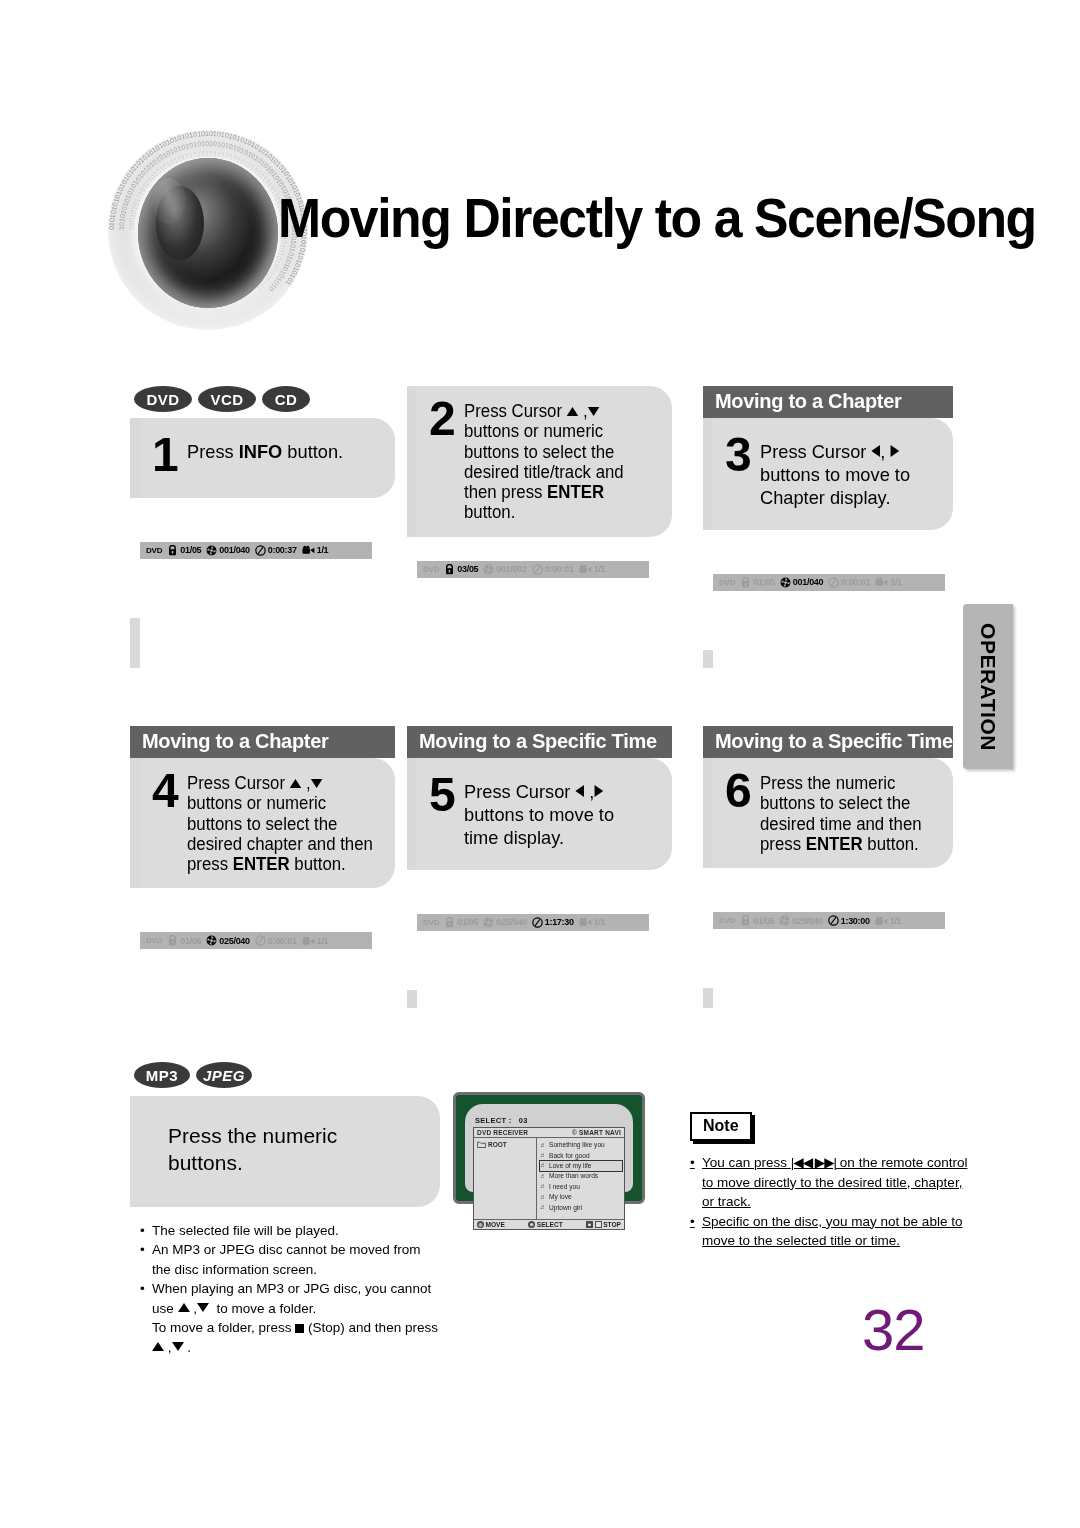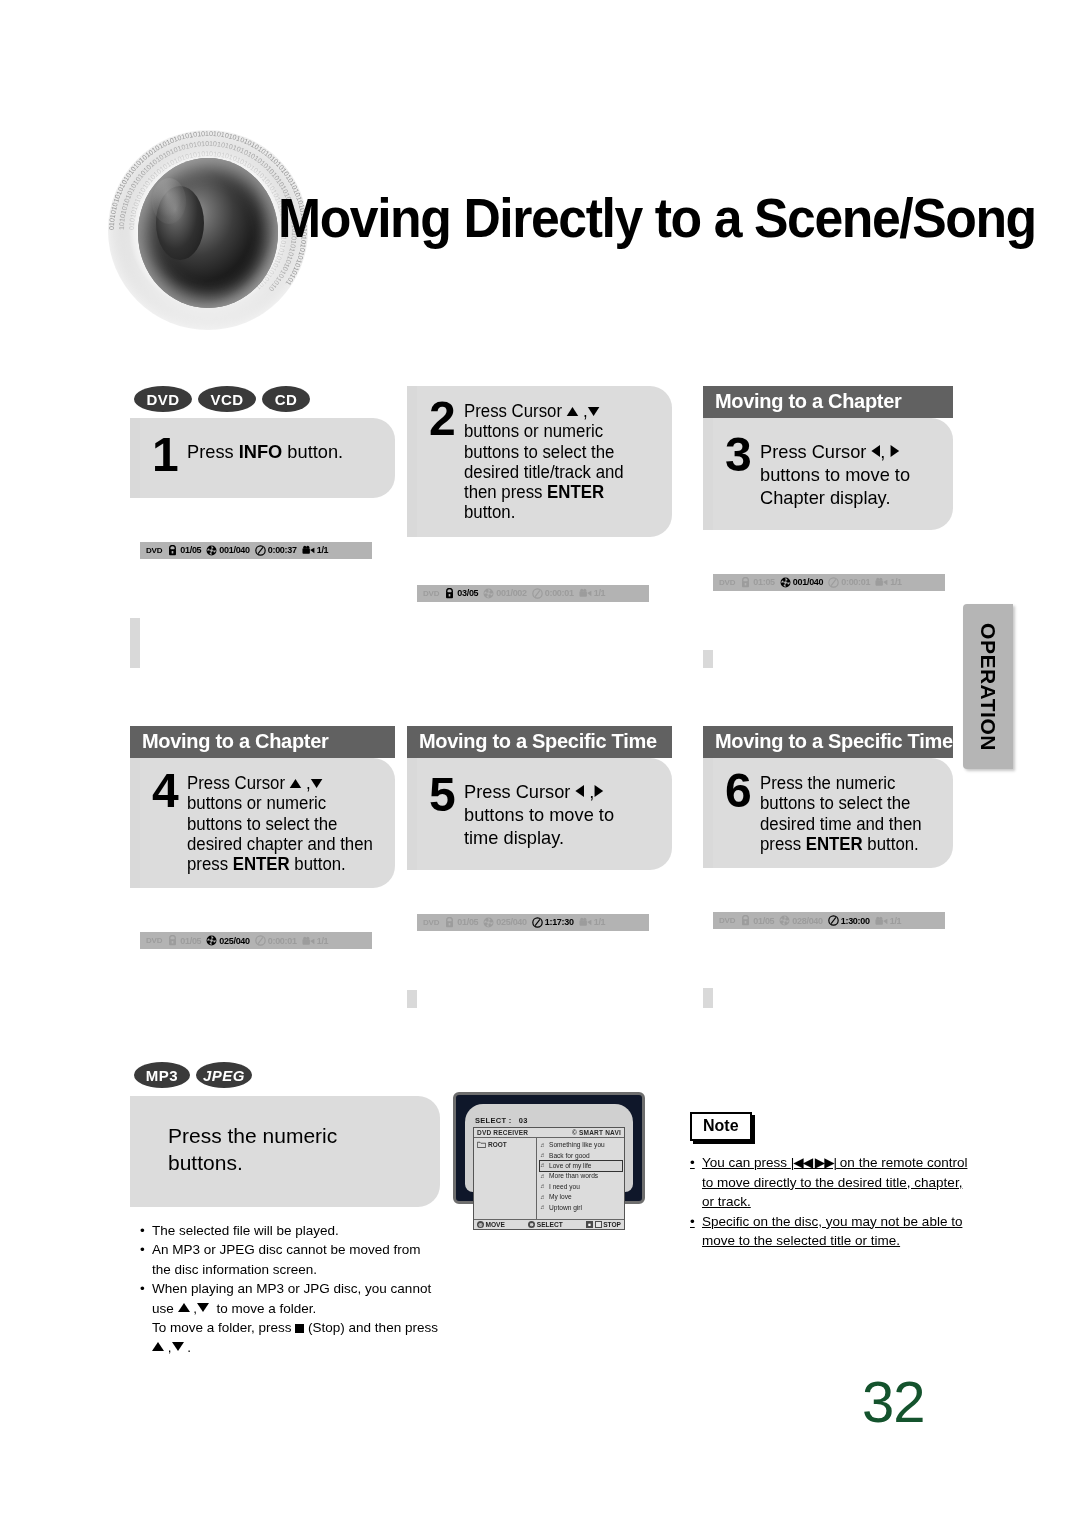--- a/index.html
+++ b/index.html
@@ -211,21 +211,21 @@
   .bullet-list { font-size: 13.5px; line-height: 1.45; }
   .bullet-item { display: flex; margin-bottom: 0px; }
   .bullet-dot { flex: 0 0 auto; width: 12px; }
   .bullet-txt { flex: 1 1 auto; }
 
   
   #tv-screen {
     position: absolute;
     left: 453px; top: 1092px;
     width: 192px; height: 112px;
-    background: #0f172a;
+    background: #14532d;
     border: 3px solid #6e6e6e;
     border-radius: 6px;
     padding: 9px;
   }
   #tv-inner {
     width: 100%; height: 100%;
     background: #d0d0d0;
     border-radius: 18px 18px 8px 8px;
     position: relative;
     padding: 9px 8px 8px 8px;
@@ -286,23 +286,23 @@
     border: 2px solid #000;
     box-shadow: 3px 3px 0 #000;
     padding: 3px 11px 4px 11px;
     font-size: 16px; font-weight: bold;
     background: #fff;
   }
   #note-body { margin-top: 12px; font-size: 13.5px; line-height: 1.45; }
 
   #page-number {
     position: absolute;
-    left: 862px; top: 1368px;
+    left: 862px; top: 1296px;
     font-size: 58px;
-    color: #14532d;
+    color: #701a75;
     font-weight: normal;
     letter-spacing: -1px;
   }
 
   .tri-up, .tri-dn, .tri-lt, .tri-rt { display:inline-block; width:0; height:0; vertical-align: 1px; }
   .tri-up { border-left:6px solid transparent;border-right:6px solid transparent;border-bottom:9px solid #000; }
   .tri-dn { border-left:6px solid transparent;border-right:6px solid transparent;border-top:9px solid #000; }
   .tri-lt { border-top:6px solid transparent;border-bottom:6px solid transparent;border-right:9px solid #000; }
   .tri-rt { border-top:6px solid transparent;border-bottom:6px solid transparent;border-left:9px solid #000; }
   .sq-stop { display:inline-block;width:9px;height:9px;background:#000;vertical-align:-1px; }
@@ -407,21 +407,21 @@
         </div>
       </div>
     </div>
     <div class="col" style="left: 407px; top: 386px;">
       <div style="position:relative;">
         <div class="col-strip" style="height:250px;"></div>
         <div class="step-bubble" style="margin-left:10px;padding:12px 12px 14px 12px;">
           <div class="step-num">2</div>
           <div class="step-text">Press Cursor <span class="tri-up"></span> ,<span class="tri-dn"></span> buttons or numeric buttons to select the desired title/track and then press <b>ENTER</b> button.</div>
         </div>
-        <div class="col-body" style="height:120px;padding-top:48px;">
+        <div class="col-body" style="height:120px;padding-top:24px;">
           <div class="osd-bar">
             <span class="osd-seg dim">
               <span class="osd-lbl">DVD</span>
             </span>
             <span class="osd-seg lit">
               <span class="osd-ico">
                 <svg width="11" height="11" viewBox="0 0 12 12">
                   <circle cx="6" cy="3.6" r="3.1" fill="none" stroke="currentColor" stroke-width="1.5"></circle>
                   <rect x="2.2" y="4.6" width="7.6" height="6.6" rx="1" fill="currentColor"></rect>
                   <rect x="5.1" y="6.6" width="1.8" height="2.6" fill="#b3b3b3"></rect>

